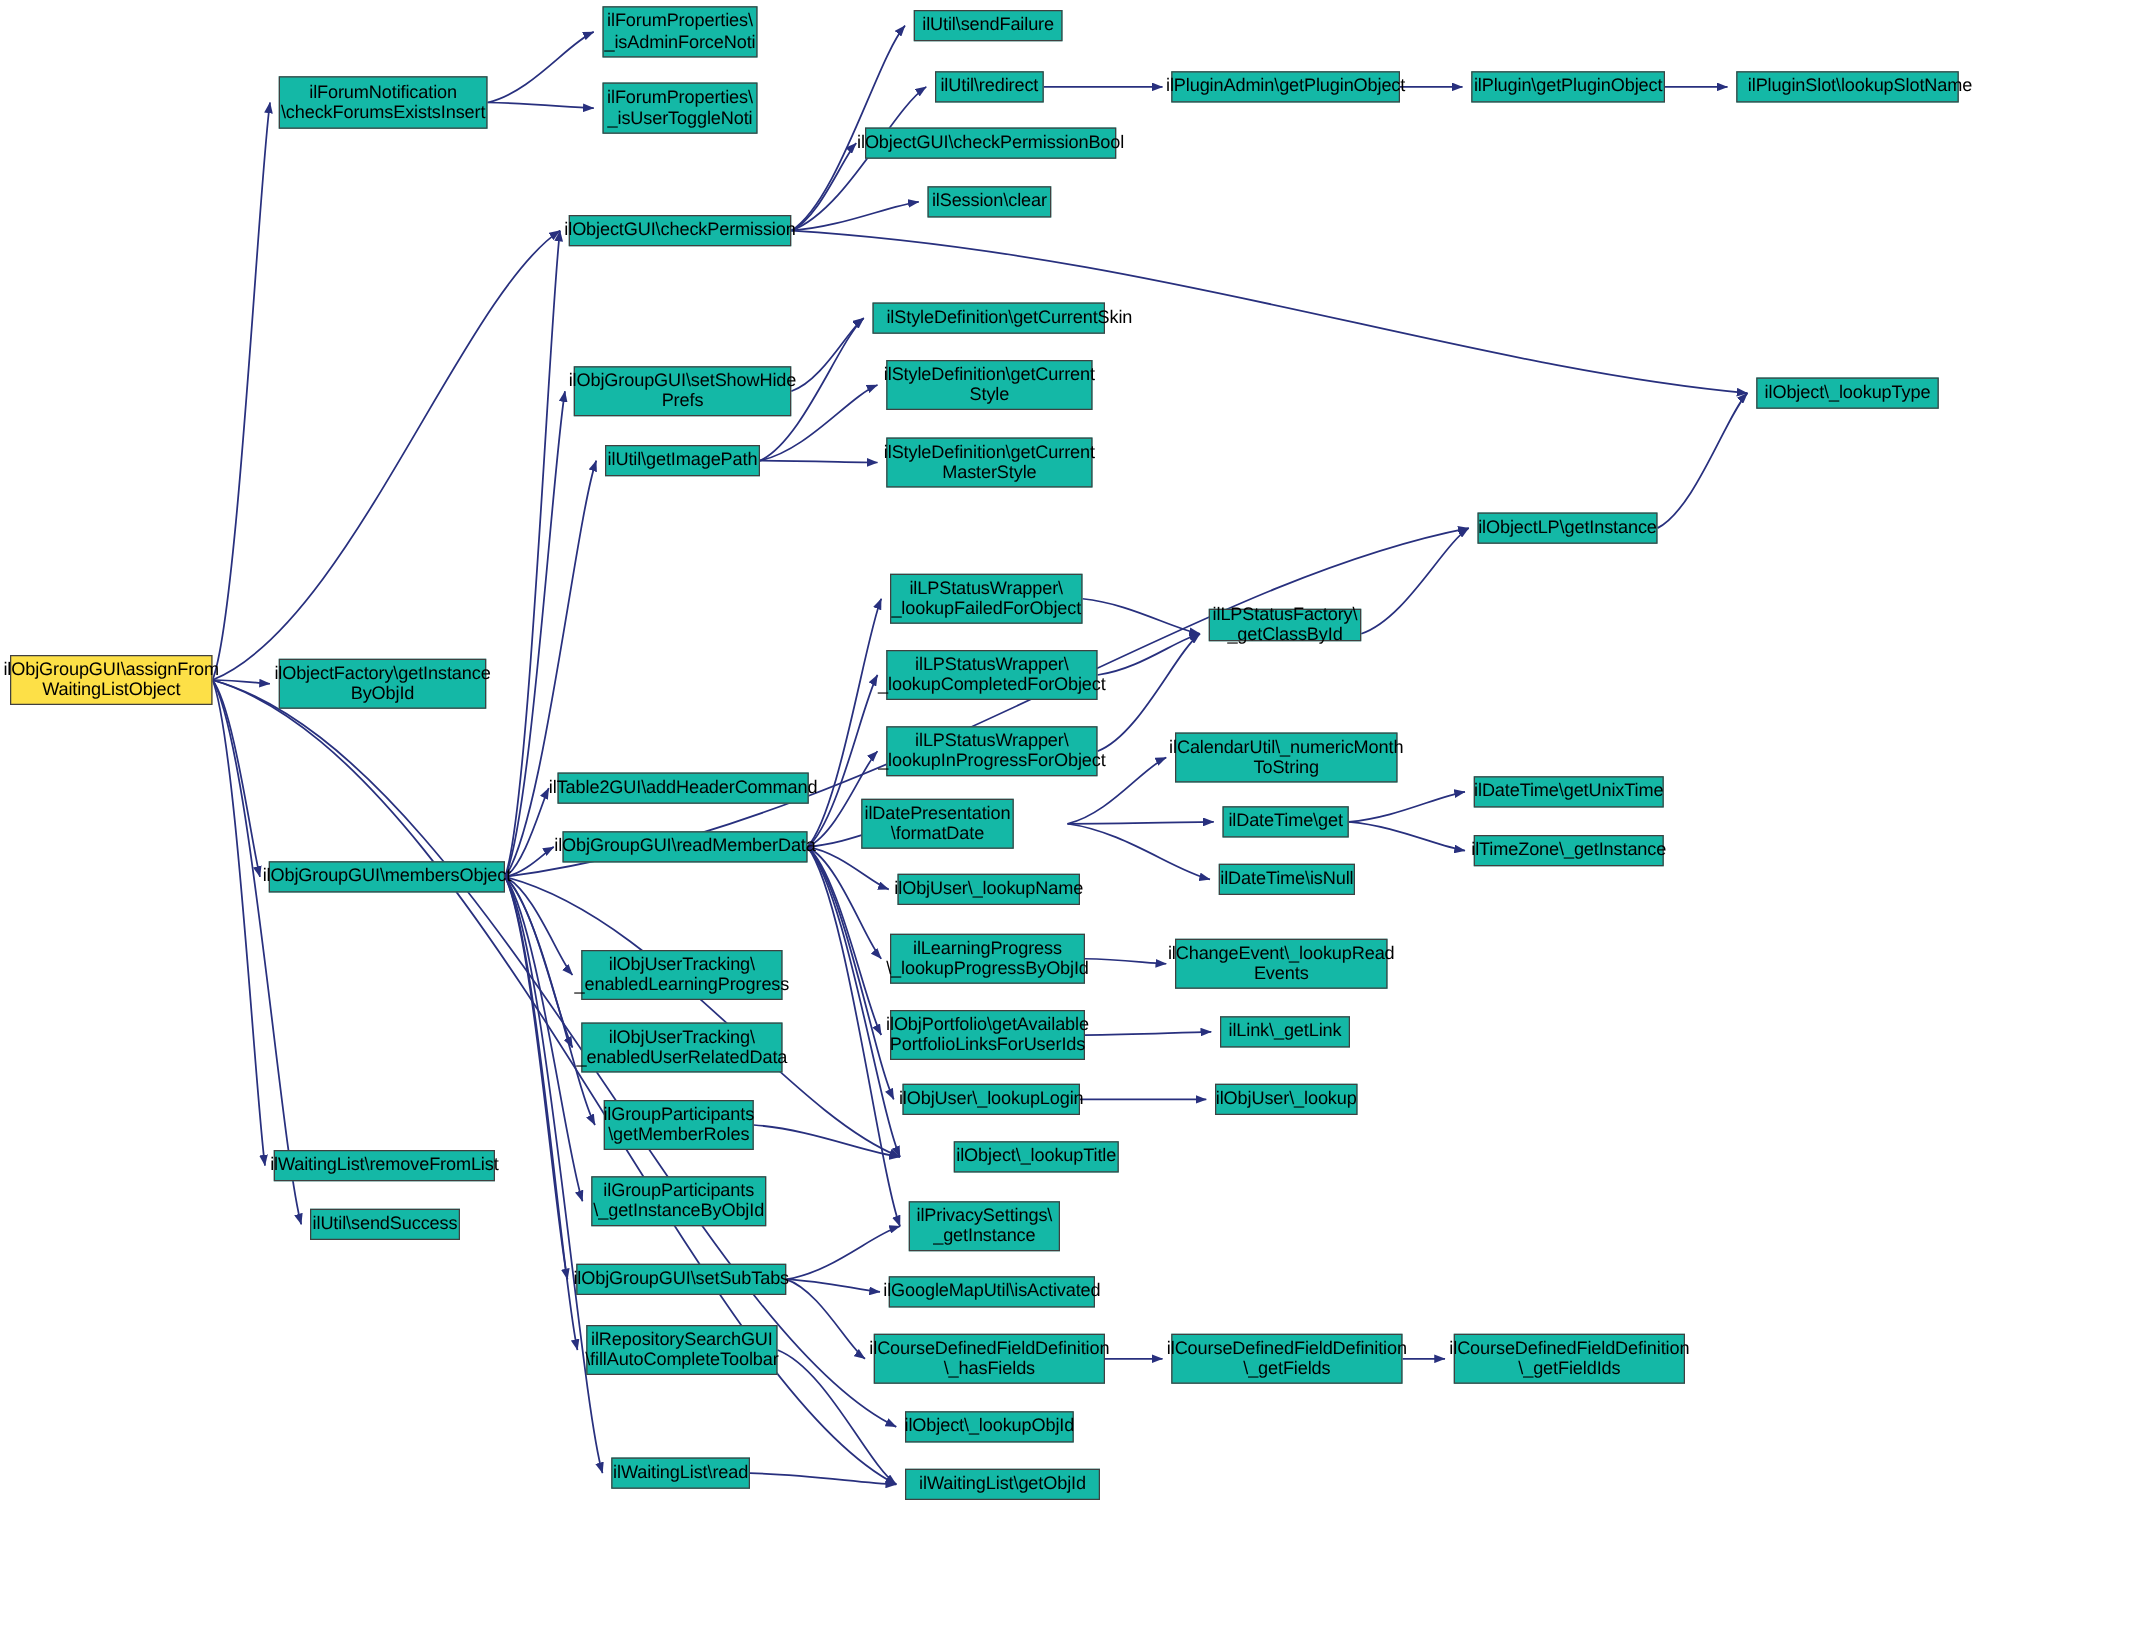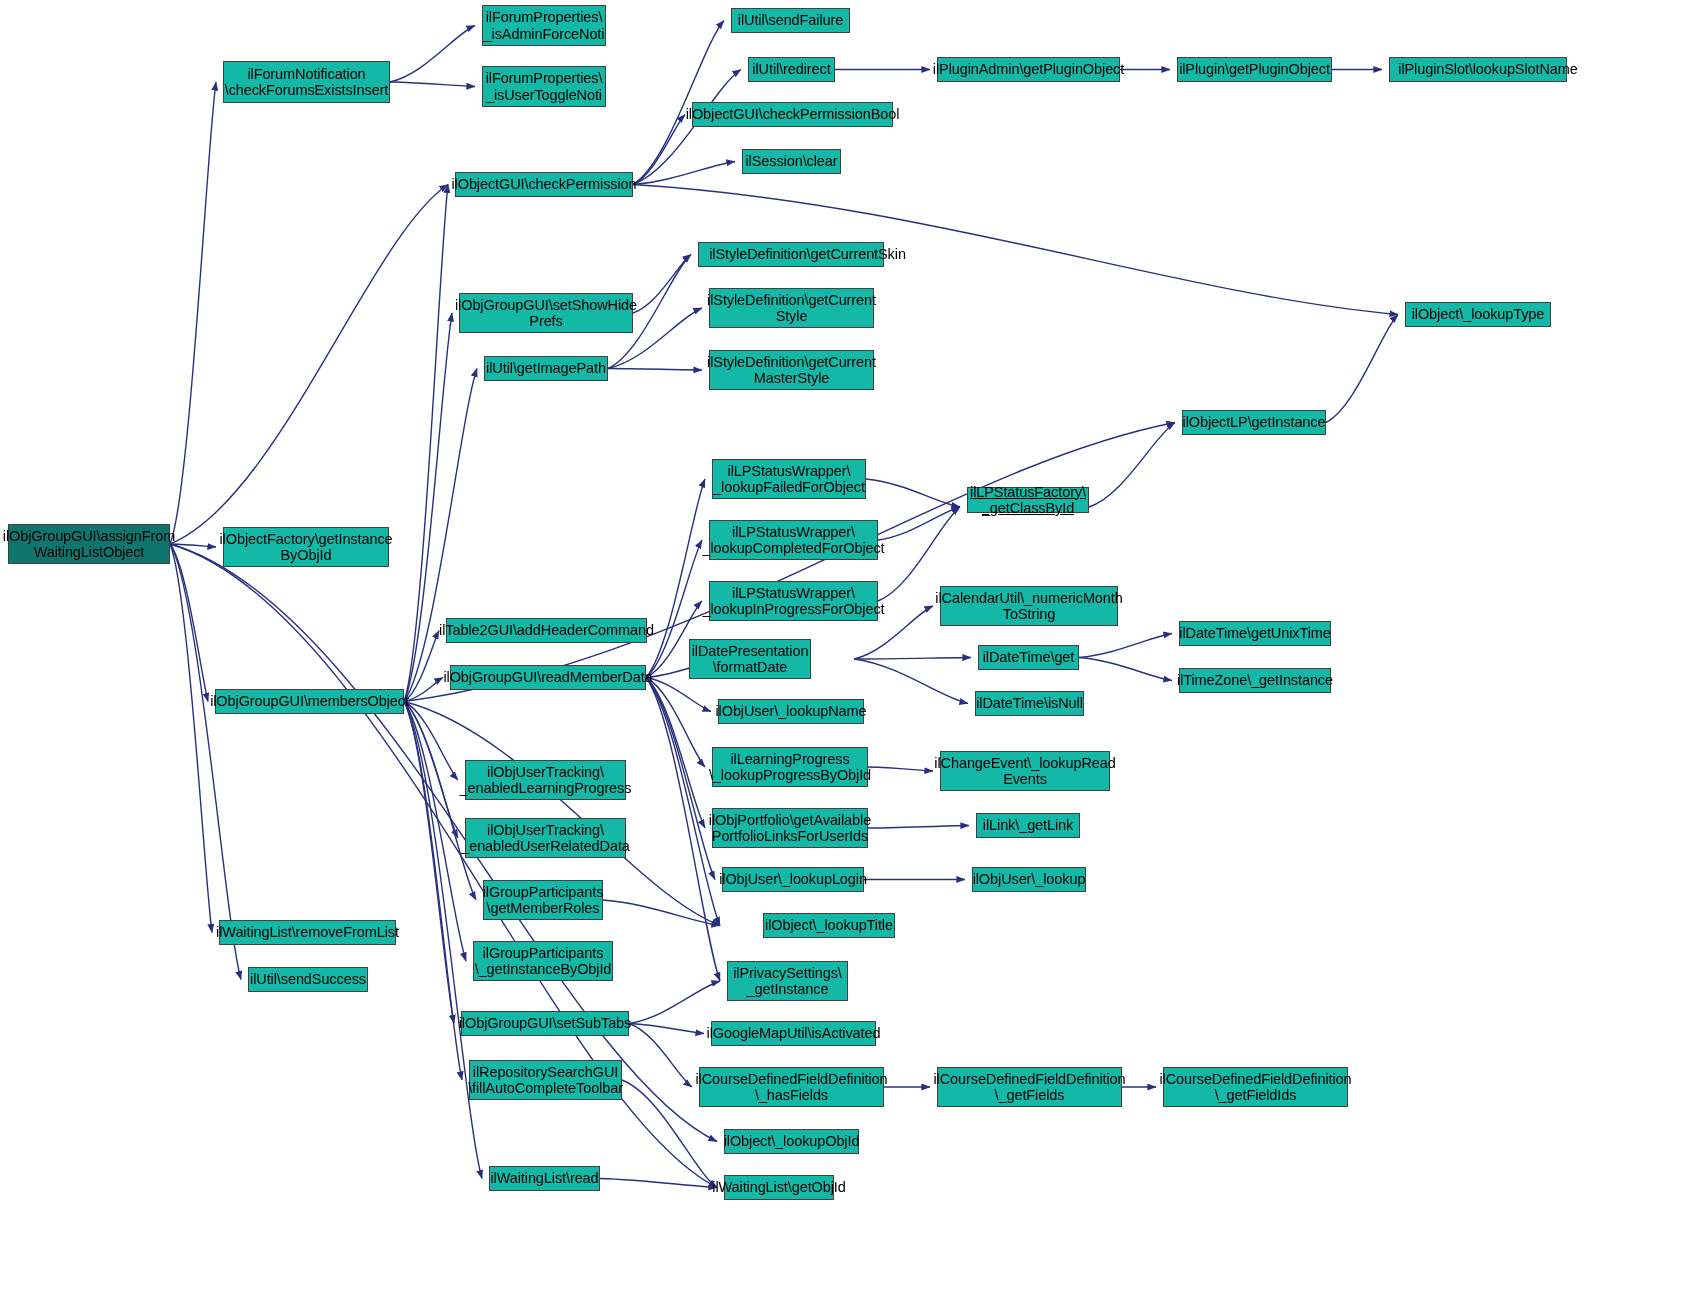--- a/index.html
+++ b/index.html
@@ -34,21 +34,21 @@
     display: flex;
     align-items: center;
     justify-content: center;
     text-align: center;
     white-space: pre-line;
     letter-spacing: -0.1px;
     padding: 0 3px;
     z-index: 5;
   }
   .node.root {
-    background: #0f766e;
+    background: #fde047;
     border-color: #404040;
   }
 </style>
 </head>
 <body>
 
 <div id="canvas">
   <svg id="edges" viewBox="0 0 1703 1310">
     <defs>
       <marker id="arrow" markerWidth="9" markerHeight="7" refX="8.6" refY="3.5" orient="auto" markerUnits="userSpaceOnUse">
@@ -151,21 +151,21 @@
 Style</div>
       <div class="node" style="left: 709px; top: 350px; width: 165px; height: 40px;">ilStyleDefinition\getCurrent
 MasterStyle</div>
       <div class="node" style="left: 1182px; top: 410px; width: 144px; height: 25px;">ilObjectLP\getInstance</div>
       <div class="node" style="left: 712px; top: 459px; width: 154px; height: 40px;">ilLPStatusWrapper\
 _lookupFailedForObject</div>
       <div class="node" style="left: 709px; top: 520px; width: 169px; height: 40px;">ilLPStatusWrapper\
 _lookupCompletedForObject</div>
       <div class="node" style="left: 709px; top: 581px; width: 169px; height: 40px;">ilLPStatusWrapper\
 _lookupInProgressForObject</div>
-      <div class="node" style="left: 967px; top: 487px; width: 122px; height: 26px; text-decoration: underline;">ilLPStatusFactory\
+      <div class="node" style="left: 967px; top: 487px; width: 122px; height: 26px;">ilLPStatusFactory\
 _getClassById</div>
       <div class="node" style="left: 940px; top: 586px; width: 178px; height: 40px;">ilCalendarUtil\_numericMonth
 ToString</div>
       <div class="node" style="left: 978px; top: 645px; width: 101px; height: 25px;">ilDateTime\get</div>
       <div class="node" style="left: 975px; top: 691px; width: 109px; height: 25px;">ilDateTime\isNull</div>
       <div class="node" style="left: 1179px; top: 621px; width: 152px; height: 25px;">ilDateTime\getUnixTime</div>
       <div class="node" style="left: 1179px; top: 668px; width: 152px; height: 25px;">ilTimeZone\_getInstance</div>
       <div class="node" style="left: 446px; top: 618px; width: 201px; height: 25px;">ilTable2GUI\addHeaderCommand</div>
       <div class="node" style="left: 450px; top: 665px; width: 196px; height: 25px;">ilObjGroupGUI\readMemberData</div>
       <div class="node" style="left: 689px; top: 639px; width: 122px; height: 40px;">ilDatePresentation
@@ -197,19 +197,19 @@
       <div class="node" style="left: 469px; top: 1060px; width: 153px; height: 40px;">ilRepositorySearchGUI
 \fillAutoCompleteToolbar</div>
       <div class="node" style="left: 699px; top: 1067px; width: 185px; height: 40px;">ilCourseDefinedFieldDefinition
 \_hasFields</div>
       <div class="node" style="left: 937px; top: 1067px; width: 185px; height: 40px;">ilCourseDefinedFieldDefinition
 \_getFields</div>
       <div class="node" style="left: 1163px; top: 1067px; width: 185px; height: 40px;">ilCourseDefinedFieldDefinition
 \_getFieldIds</div>
       <div class="node" style="left: 724px; top: 1129px; width: 135px; height: 25px;">ilObject\_lookupObjId</div>
       <div class="node" style="left: 489px; top: 1166px; width: 111px; height: 25px;">ilWaitingList\read</div>
-      <div class="node" style="left: 724px; top: 1175px; width: 110px; height: 25px;">ilWaitingList\getObjId</div>
+      <div class="node" style="left: 724px; top: 1175px; width: 156px; height: 25px;">ilWaitingList\getObjId</div>
       <div class="node" style="left: 223px; top: 527px; width: 166px; height: 40px;">ilObjectFactory\getInstance
 ByObjId</div>
       <div class="node" style="left: 219px; top: 920px; width: 177px; height: 25px;">ilWaitingList\removeFromList</div>
       <div class="node" style="left: 248px; top: 967px; width: 120px; height: 25px;">ilUtil\sendSuccess</div>
     </div>
 </div>
 
 </body></html>

